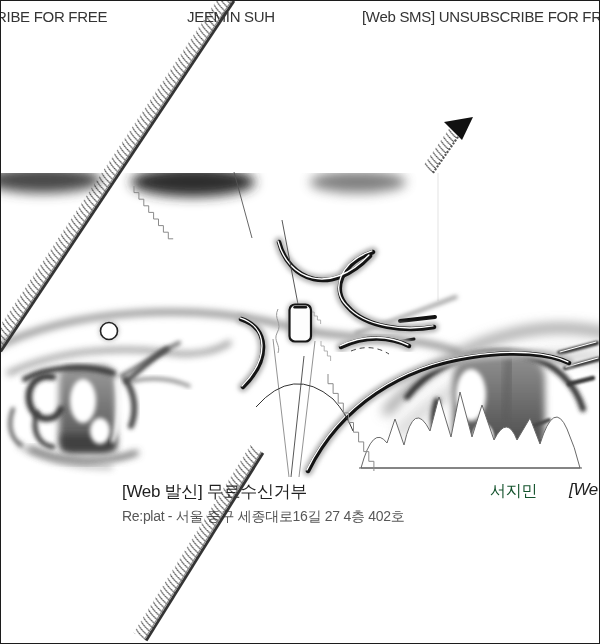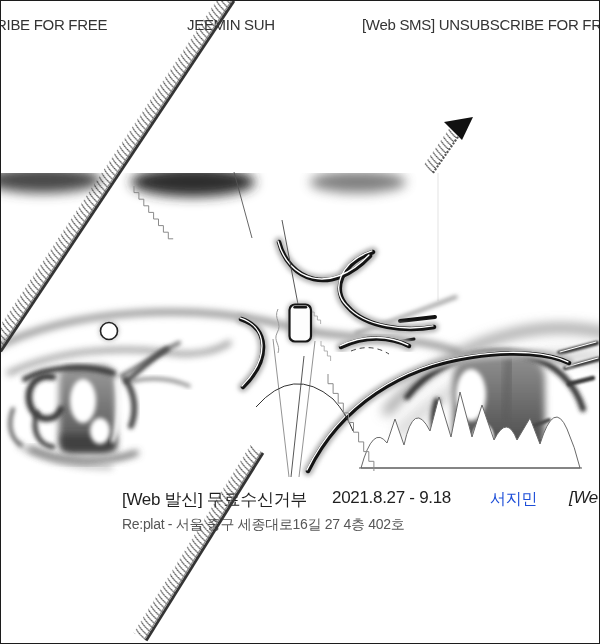--- a/index.html
+++ b/index.html
@@ -7,38 +7,37 @@
     position:relative;width:600px;height:644px;background:#ffffff;
     border:1.5px solid #1c1c1c;box-sizing:border-box;overflow:hidden;
     font-family:"Liberation Sans", sans-serif;
   }
   .txt{position:absolute;white-space:nowrap;color:#343434;letter-spacing:-0.3px;}
   .top-left   {left:-5px;top:7px;font-size:15px;}
   .top-center {left:186px;top:7px;font-size:15px;}
   .top-right  {left:361px;top:7px;font-size:15px;}
   .bot-sender {left:121px;top:479px;font-size:17px;color:#1f1f1f;}
   .bot-dates  {left:331px;top:479px;font-size:17px;color:#1f1f1f;}
-  .bot-artist {left:489px;top:480px;font-size:16px;color:#1d4ed8;}
+  .bot-artist {left:489px;top:480px;font-size:16px;color:#14532d;}
   .bot-frag   {left:568px;top:479px;font-size:17px;color:#1f1f1f;font-style:italic;}
   .bot-addr   {left:121px;top:507px;font-size:14px;color:#575757;}
   svg.art{position:absolute;left:0;top:0;z-index:5;pointer-events:none;}
-  .textlayer{position:absolute;inset:0;z-index:1;margin-top:8px;}
+  .textlayer{position:absolute;inset:0;z-index:1;}
 </style>
 </head>
 <body>
 
 <div class="canvas">
 
   <div class="textlayer">
     <span class="txt top-left">RIBE FOR FREE</span>
     <span class="txt top-center">JEEMIN SUH</span>
     <span class="txt top-right">[Web SMS] UNSUBSCRIBE FOR FREE</span>
 
     <span class="txt bot-sender">[Web 발신] 무료수신거부</span>
-    <span class="txt bot-dates">2021.8.27 - 9.18</span>
     <span class="txt bot-artist">서지민</span>
     <span class="txt bot-frag">[We</span>
     <span class="txt bot-addr">Re:plat - 서울 중구 세종대로16길 27 4층 402호</span>
   </div>
 
   <svg class="art" width="600" height="644" viewBox="0 0 600 644">
     <defs>
       <linearGradient id="irisL" x1="0" y1="0" x2="0" y2="1">
         <stop offset="0" stop-color="#9c9c9c"></stop>
           <stop offset="1" stop-color="#4d4d4d"></stop>

